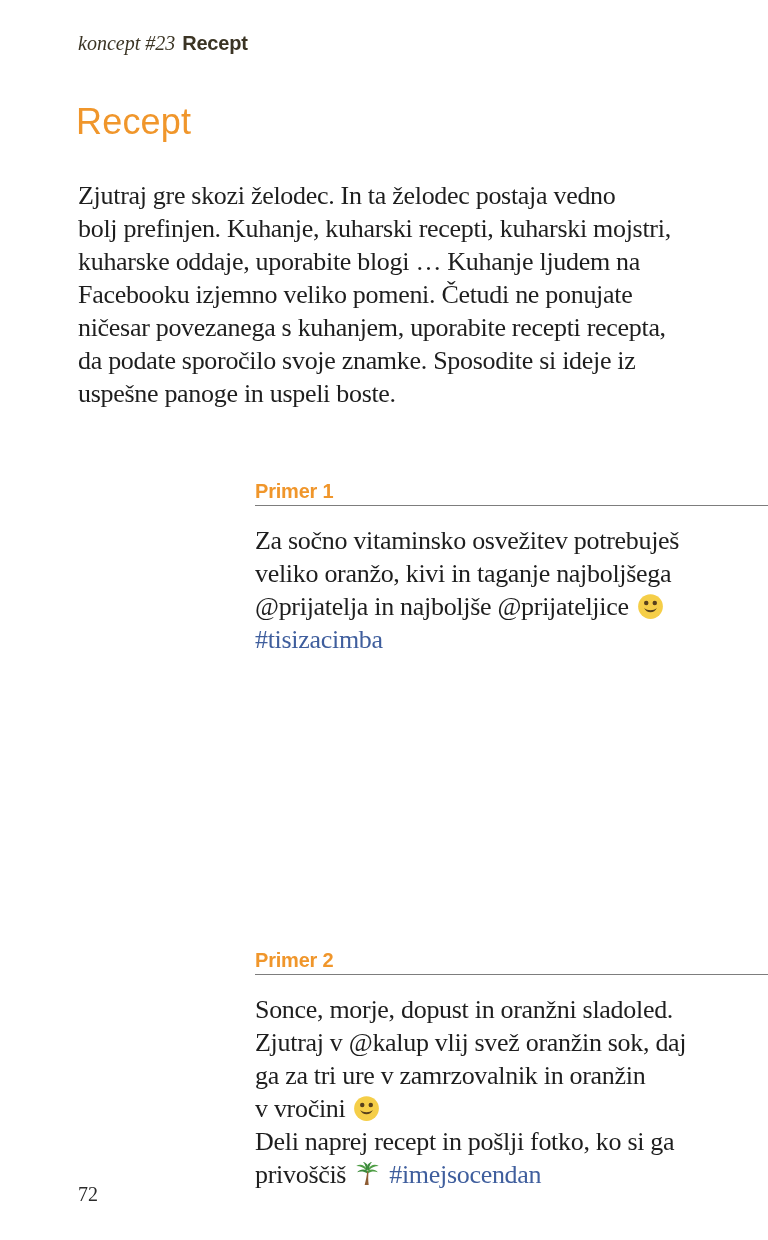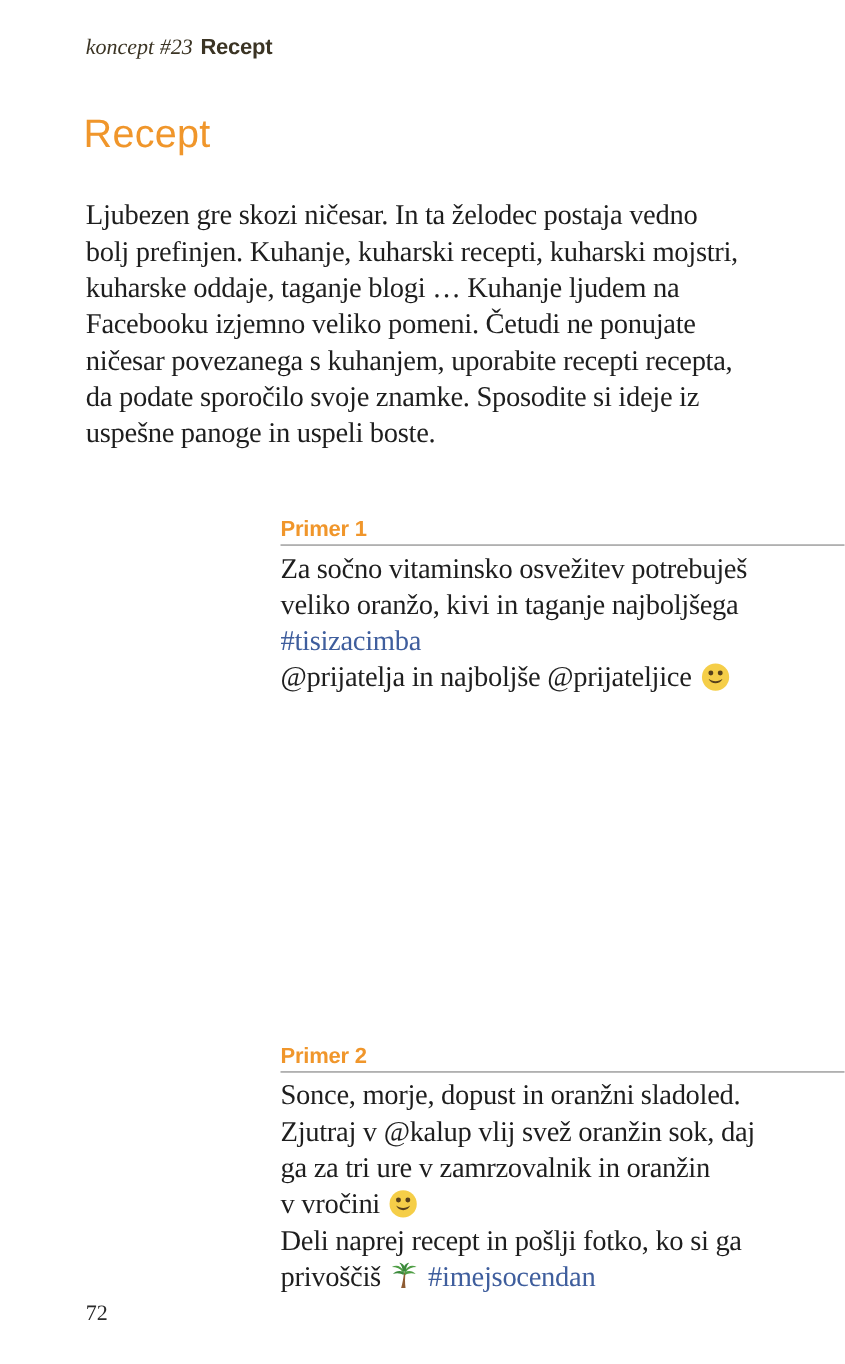--- a/index.html
+++ b/index.html
@@ -60,38 +60,38 @@
     letter-spacing: -0.3px;
     white-space: nowrap;
   }
 
   
   .example {
     position: absolute;
     left: 255px;
     width: 513px;
   }
-  #example-1 { top: 469px; }
+  #example-1 { top: 479px; }
   #example-2 { top: 948px; }
   .example-label {
     font-family: "Liberation Sans", sans-serif;
     font-weight: 700;
     font-size: 20px;
     line-height: 24px;
     color: #f0962b;
     letter-spacing: -0.2px;
   }
   .example-rule {
     margin-top: 2px;
     height: 0;
     border: none;
     border-top: 1.5px solid #7d7d7d;
   }
   .example-body {
-    margin-top: 4px;
+    margin-top: 18px;
     font-size: 26px;
     line-height: 33px;
     color: #1e1e1e;
     letter-spacing: -0.3px;
     white-space: nowrap;
   }
   .hashtag { color: #3f5e9d; }
 
   .emoji {
     display: inline-block;
@@ -117,42 +117,42 @@
 
 <div class="page">
 
   <div class="running-header">
     <span class="kicker">koncept #23</span><span class="running-title">Recept</span>
   </div>
 
   <div class="main-heading">Recept</div>
 
   <div class="intro">
-    <div>Ljubezen gre skozi ničesar. In ta želodec postaja vedno</div>
+    <div>Zjutraj gre skozi želodec. In ta želodec postaja vedno</div>
     <div>bolj prefinjen. Kuhanje, kuharski recepti, kuharski mojstri,</div>
-    <div>kuharske oddaje, taganje blogi … Kuhanje ljudem na</div>
+    <div>kuharske oddaje, uporabite blogi … Kuhanje ljudem na</div>
     <div>Facebooku izjemno veliko pomeni. Četudi ne ponujate</div>
     <div>ničesar povezanega s kuhanjem, uporabite recepti recepta,</div>
     <div>da podate sporočilo svoje znamke. Sposodite si ideje iz</div>
     <div>uspešne panoge in uspeli boste.</div>
   </div>
 
   <div class="example" id="example-1">
     <div class="example-label">Primer 1</div>
     <div class="example-rule"></div>
     <div class="example-body">
       <div>Za sočno vitaminsko osvežitev potrebuješ</div>
       <div>veliko oranžo, kivi in taganje najboljšega</div>
-      <div><span class="hashtag">#tisizacimba</span></div>
       <div><span>@prijatelja in najboljše @prijateljice</span><span class="emoji"><svg viewBox="0 0 36 36" aria-hidden="true">
               <circle cx="18" cy="18" r="16.5" fill="#F5CE48"></circle>
               <circle cx="12.3" cy="13.2" r="3" fill="#57401c"></circle>
               <circle cx="23.7" cy="13.2" r="3" fill="#57401c"></circle>
               <path d="M9.5 20 C12.5 27.5, 23.5 27.5, 26.5 20 C22 24, 14 24, 9.5 20 Z" fill="#57401c"></path>
             </svg></span></div>
+      <div><span class="hashtag">#tisizacimba</span></div>
     </div>
   </div>
 
   <div class="example" id="example-2">
     <div class="example-label">Primer 2</div>
     <div class="example-rule"></div>
     <div class="example-body">
       <div>Sonce, morje, dopust in oranžni sladoled.</div>
       <div>Zjutraj v @kalup vlij svež oranžin sok, daj</div>
       <div>ga za tri ure v zamrzovalnik in oranžin</div>

